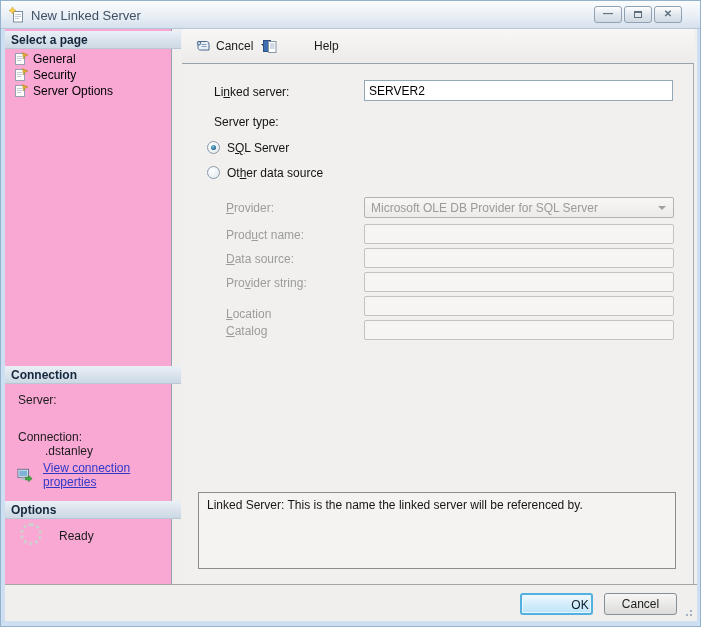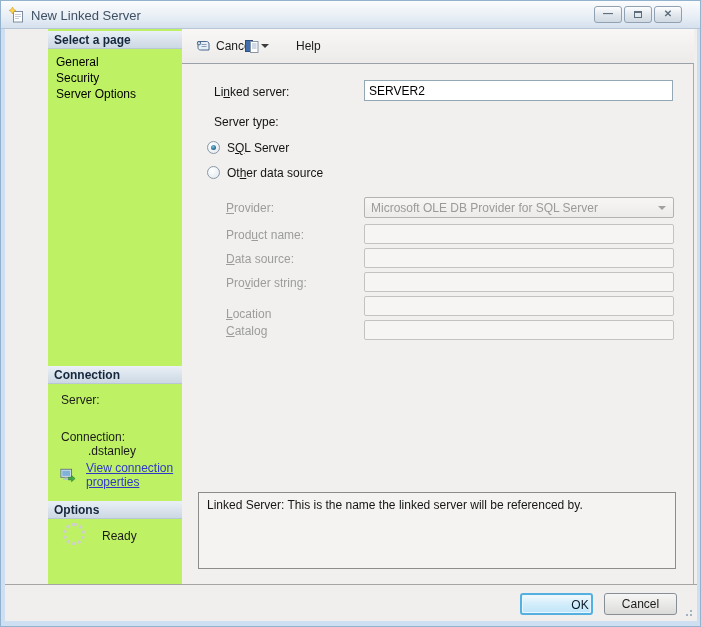--- a/index.html
+++ b/index.html
@@ -22,26 +22,26 @@
   .tbtn-min { left:593px; } .tbtn-max { left:623px; } .tbtn-close { left:653px; }
   .tbtn-max .sq { display:inline-block; width:8px; height:7px; border:1px solid #5d6d7c;
     border-top-width:2px; margin-top:4px; }
 
   
   .body-area { position:absolute; left:4px; top:28px; width:692px; height:592px;
     background:#f0efed; }
 
   
   .sidebar { position:absolute; left:4px; top:28px; width:167px; height:555px;
-    background:#bef264; border-right:1px solid #98a2ac;margin-left:43px; }
+    background:#f9a8d4; border-right:1px solid #98a2ac; }
   .panel-header { position:absolute; left:0; width:176px; height:18px;
     background:linear-gradient(#eaf0f6,#ccd8e4); border-bottom:1px solid #b9c6d3;
     font-weight:bold; font-size:12px; color:#15273c; padding:2px 0 0 6px; }
   .tree-item { position:absolute; left:8px; height:16px; display:flex; align-items:center;
-    gap:4px; font-size:12px; color:#000; cursor:default;flex-direction:column; }
+    gap:4px; font-size:12px; color:#000; cursor:default; }
   .side-label { position:absolute; left:13px; font-size:12px; color:#1b1b1b; }
   .side-value { position:absolute; left:40px; font-size:12px; color:#1b1b1b; }
   .link-row { position:absolute; left:12px; display:flex; align-items:center; gap:10px; }
   .link { font-size:12px; color:#3038c8; text-decoration:underline; cursor:pointer; }
   .spinner { position:absolute; left:15px; width:22px; height:22px;
     border:3px dotted #cfcfcd; border-radius:50%; }
   .ready-text { position:absolute; left:54px; font-size:12px; color:#1b1b1b; }
 
   
   .toolbar { position:absolute; left:181px; top:28px; width:512px; height:34px;
@@ -166,21 +166,21 @@
     <div class="toolbtn" style="left:6px;">
       <svg width="17" height="16" viewBox="0 0 17 16">
         <path d="M5 3.5 h7.5 c1.5 0 2.5 1 2.5 2.5 v6 H6.5 c-1.5 0 -2.5 -1 -2.5 -2.5 V3.5 z" fill="#e9eff6" stroke="#49688c"></path>
         <circle cx="5" cy="5.2" r="1.7" fill="#cfdcea" stroke="#49688c"></circle>
         <line x1="7.5" y1="6.5" x2="12.5" y2="6.5" stroke="#8aa0b8"></line>
         <line x1="7.5" y1="8.5" x2="12.5" y2="8.5" stroke="#8aa0b8"></line>
       </svg>
       <span>Cancel</span>
       <span class="dd-arrow"></span>
     </div>
-    <div class="toolbtn" style="left:56px;gap:36px;">
+    <div class="toolbtn" style="left:74px;gap:36px;">
       <svg width="16" height="16" viewBox="0 0 16 16">
         <rect x="1.5" y="2.5" width="7" height="11" fill="#3f6fae" stroke="#2c4f80"></rect>
         <rect x="6.5" y="3.5" width="7.5" height="11" fill="#ffffff" stroke="#8795a5"></rect>
         <line x1="8" y1="6" x2="12.5" y2="6" stroke="#9fb4cc"></line>
         <line x1="8" y1="8" x2="12.5" y2="8" stroke="#9fb4cc"></line>
         <line x1="8" y1="10" x2="12.5" y2="10" stroke="#9fb4cc"></line>
       </svg>
       <span>Help</span>
     </div>
   </div>

